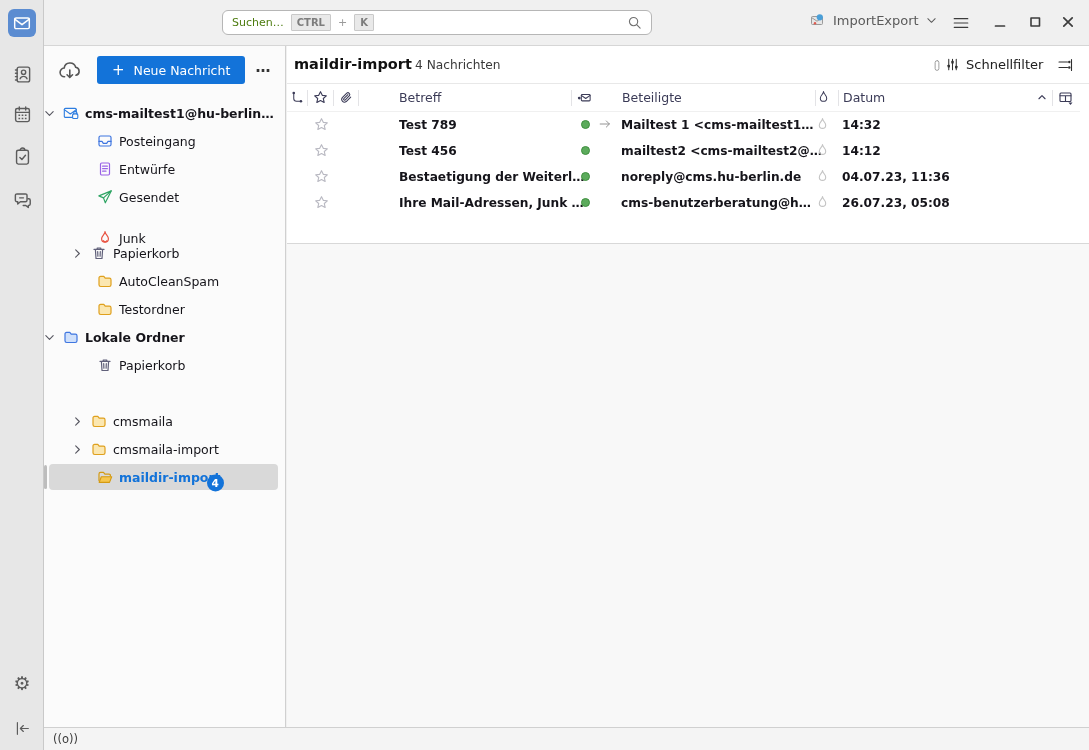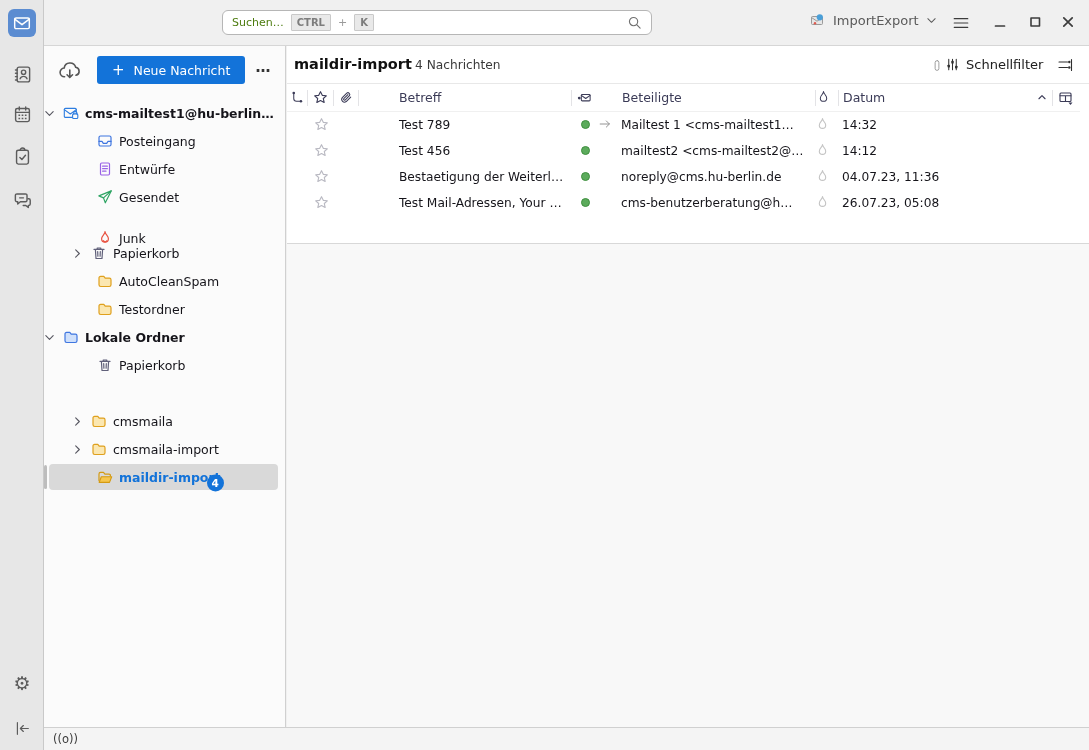--- a/index.html
+++ b/index.html
@@ -65,21 +65,21 @@
   .lh-count{position:absolute;left:128px;top:12px;font-size:12.2px;color:#3a3a3a}
   .lh-pill{position:absolute;left:647px;top:12px;color:#8a8a8a}
   .lh-sliders{position:absolute;left:658px;top:11px;color:#2f2f2f}
   .lh-qf{position:absolute;left:679px;top:11px;font-size:13px;color:#202020;cursor:pointer}
   .lh-opts{position:absolute;left:770px;top:11px;color:#2f2f2f;cursor:pointer}
   .col-header{position:absolute;left:0;top:38px;width:793px;height:28px;color:#3b3b57;
               font-size:12.5px;border-bottom:1px solid #f0f0f0;box-sizing:border-box}
   .csep{position:absolute;top:6px;width:1px;height:16px;background:#e3e3e6}
   .ch-ic{position:absolute;top:6px}
   .ch-tx{position:absolute;top:6px}
-  .msg-row{position:absolute;left:0;width:802px;height:26px;font-size:12.2px;font-weight:normal;color:#15141a;cursor:default}
+  .msg-row{position:absolute;left:0;width:802px;height:26px;font-size:12.2px;font-weight:bold;color:#15141a;cursor:default}
   .m-star{position:absolute;left:27px;top:5px;color:#b9b9c2}
   .m-subj{position:absolute;left:112px;top:6px}
   .m-dot{position:absolute;left:294px;top:8px;width:9px;height:9px;border-radius:50%;
          background:#5cab5c;border:1px solid #3f8f3f;box-sizing:border-box}
   .m-arrow{position:absolute;left:311px;top:5px;color:#909090}
   .m-corr{position:absolute;left:334px;top:6px}
   .m-flame{position:absolute;left:528px;top:5px;color:#c4c4c4}
   .m-date{position:absolute;left:555px;top:6px}
 
   
@@ -516,21 +516,21 @@
         </svg>
       </span>
     <span class="m-date">04.07.23, 11:36</span>
   </div>
   <div class="msg-row" style="top:144px">
     <span class="m-star">
       <svg class="sv" width="15" height="15" viewBox="0 0 16 16">
           <path d="M8 1.8l1.9 3.9 4.3.5-3.2 2.9.9 4.2L8 11.2l-3.9 2.1.9-4.2L1.8 6.2l4.3-.5z"></path>
         </svg>
       </span>
-    <span class="m-subj">Test Mail-Adressen, Your …</span>
+    <span class="m-subj">Ihre Mail-Adressen, Junk …</span>
     <span class="m-dot"></span>
     <span class="m-corr">cms-benutzerberatung@h…</span>
     <span class="m-flame">
       <svg class="sv" width="15" height="15" viewBox="0 0 16 16">
           <path d="M8 1.6c.4 2.4-3.4 3.9-3.4 7.1a3.4 3.4 0 0 0 6.8 0c0-1.7-.9-2.7-1.6-3.6C9.1 4.3 8.3 3.3 8 1.6z"></path>
         </svg>
       </span>
     <span class="m-date">26.07.23, 05:08</span>
   </div>
 </div>

